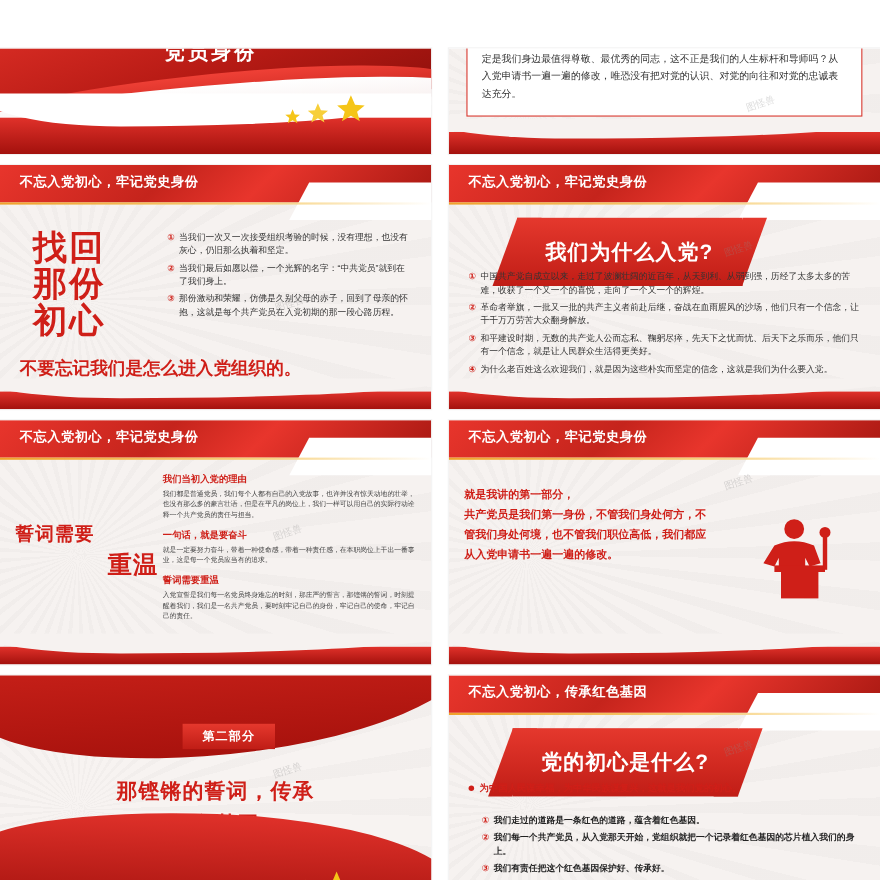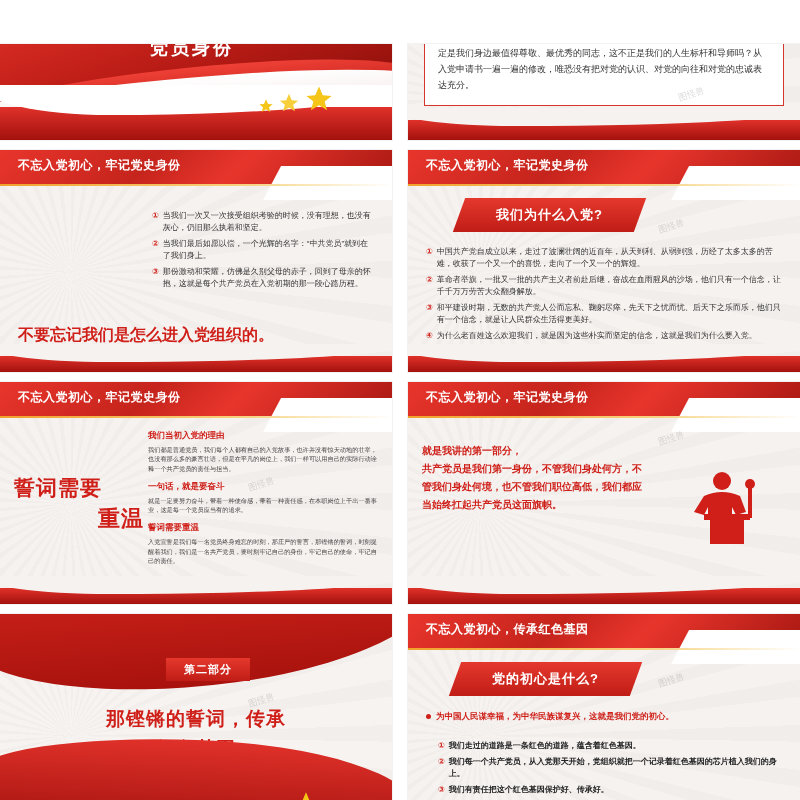--- a/index.html
+++ b/index.html
@@ -90,23 +90,23 @@
 
   .num-list{list-style:none;margin:0;padding:0;}
   .num-list li{
     display:flex;gap:4px;margin-bottom:4px;font-size:8px;color:#333;line-height:1.5;
   }
   .num{
     flex:0 0 auto;color:#cf1f18;font-size:8px;font-weight:bold;
   }
 
   .banner{
-    position:relative;display:inline-block;padding:8px 26px;
+    position:relative;display:inline-block;padding:18px 26px;
     background:linear-gradient(180deg,#e5382d 0%,#c01d16 100%);
-    color:#fff;font-size:13px;font-weight:bold;letter-spacing:1px;
+    color:#fff;font-size:19px;font-weight:bold;letter-spacing:1px;
   }
   .banner.skew:after{
     content:"";position:absolute;right:-11px;top:0;width:22px;height:100%;
     background:linear-gradient(180deg,#e5382d 0%,#c01d16 100%);
     transform:skewX(-20deg);
   }
   .banner.skew:before{
     content:"";position:absolute;left:-11px;top:0;width:22px;height:100%;
     background:linear-gradient(180deg,#e5382d 0%,#c01d16 100%);
     transform:skewX(-20deg);
@@ -165,20 +165,23 @@
 
     <div class="slide">
       <div class="paper"></div>
       <div class="ray-bg"></div>
       <div class="hdr">
         <div class="bar"></div>
       </div>
       <div class="hdr-title">不忘入党初心，牢记党史身份</div>
       <div class="hdr-underline"></div>
 
+      <div class="big-title" style="position:absolute;left:30px;top:58px;white-space:pre-line;">找回
+那份
+初心</div>
 
       <ul class="num-list" style="position:absolute;left:152px;top:60px;right:16px;">
         <li>
           <span class="num">①</span>
           <span>当我们一次又一次接受组织考验的时候，没有理想，也没有灰心，仍旧那么执着和坚定。</span>
         </li>
         <li>
           <span class="num">②</span>
           <span>当我们最后如愿以偿，一个光辉的名字：“中共党员”就到在了我们身上。</span>
         </li>
@@ -237,21 +240,21 @@
     <div class="slide">
       <div class="paper"></div>
       <div class="ray-bg"></div>
       <div class="hdr">
         <div class="bar"></div>
       </div>
       <div class="hdr-title">不忘入党初心，牢记党史身份</div>
       <div class="hdr-underline"></div>
 
       <div style="position:absolute;left:14px;top:92px;width:130px;">
-        <div style="font-size:21px;font-weight:bold;color:#cf1f18;letter-spacing:1px;">誓词需要</div>
+        <div style="font-size:17px;font-weight:bold;color:#cf1f18;letter-spacing:1px;">誓词需要</div>
         <div style="font-size:22px;font-weight:bold;color:#cf1f18;letter-spacing:1px;text-align:right;margin-top:2px;">重温</div>
       </div>
 
       <div style="position:absolute;left:148px;top:48px;right:12px;">
         <div style="font-size:8.5px;font-weight:bold;color:#cf1f18;margin-bottom:3px;">我们当初入党的理由</div>
         <div class="tiny-cn">我们都是普通党员，我们每个人都有自己的入党故事，也许并没有惊天动地的壮举，也没有那么多的豪言壮语，但是在平凡的岗位上，我们一样可以用自己的实际行动诠释一个共产党员的责任与担当。</div>
 
         <div style="font-size:8.5px;font-weight:bold;color:#cf1f18;margin:8px 0 3px;">一句话，就是要奋斗</div>
         <div class="tiny-cn">就是一定要努力奋斗，带着一种使命感，带着一种责任感，在本职岗位上干出一番事业，这是每一个党员应当有的追求。</div>
 
@@ -270,21 +273,21 @@
       <div class="hdr">
         <div class="bar"></div>
       </div>
       <div class="hdr-title">不忘入党初心，牢记党史身份</div>
       <div class="hdr-underline"></div>
 
       <div style="position:absolute;left:14px;top:60px;width:236px;color:#cf1f18;font-size:10px;font-weight:bold;line-height:1.8;">
         <div>就是我讲的第一部分，</div>
         <div>共产党员是我们第一身份，不管我们身处何方，不</div>
         <div>管我们身处何境，也不管我们职位高低，我们都应</div>
-        <div>当始终扛起共产党员这面旗帜。</div>
+        <div>从入党申请书一遍一遍的修改。</div>
       </div>
 
       <svg style="position:absolute;right:22px;top:86px;" width="96" height="80" viewBox="0 0 96 80">
         <circle cx="40" cy="13" r="9" class="speaker"></circle>
         <path d="M22 28 q18 -8 36 0 l6 16 -10 3 -4 -8 v12 h-24 v-12 l-4 8 -10 -3 z" class="speaker"></path>
         <rect x="28" y="50" width="34" height="26" class="speaker"></rect>
         <rect x="22" y="46" width="46" height="6" class="speaker"></rect>
         <rect x="66" y="20" width="4" height="30" class="speaker"></rect>
         <circle cx="68" cy="16" r="5" class="speaker"></circle>
       </svg>

